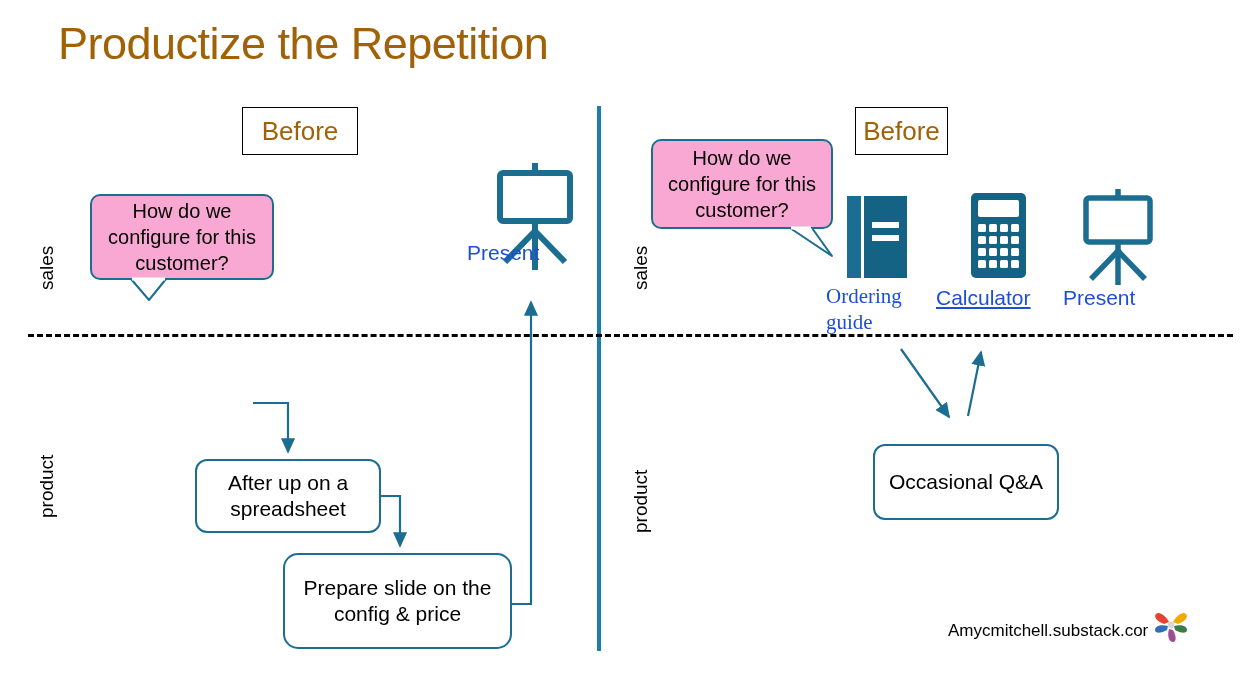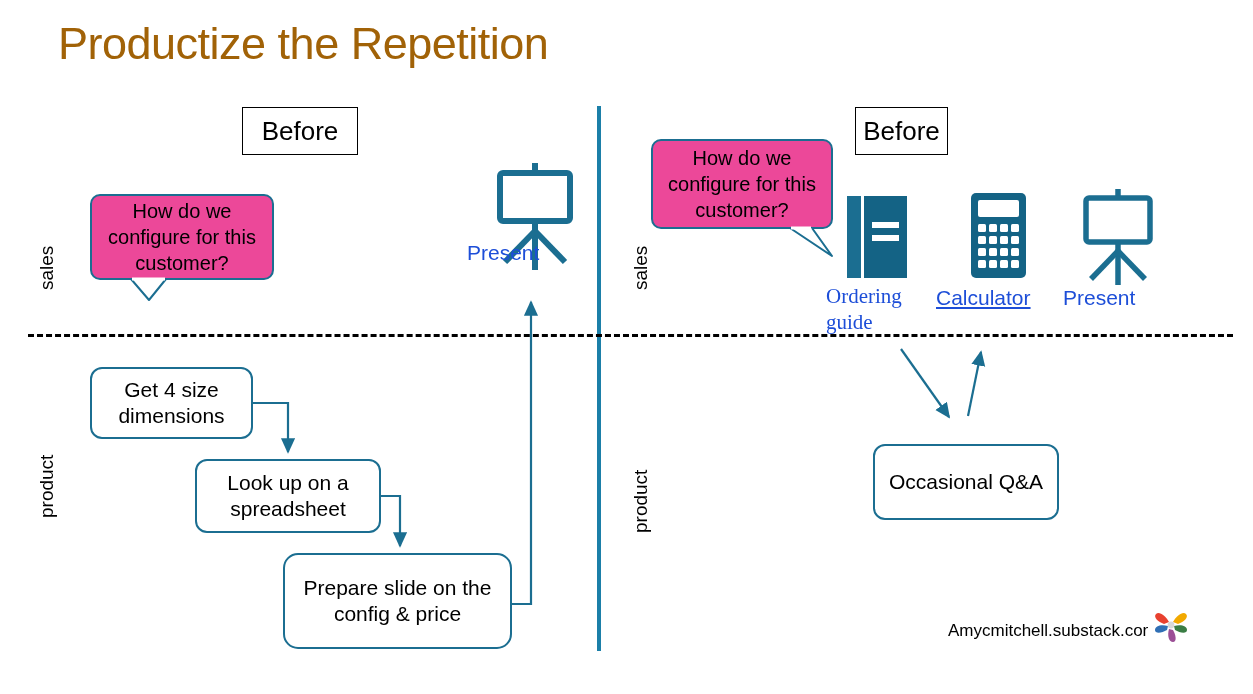--- a/index.html
+++ b/index.html
@@ -29,21 +29,21 @@
     color: #a16207;
     letter-spacing: -0.5px;
     white-space: nowrap;
   }
 
   
   .section-box {
     border: 1.6px solid #000000;
     background: #ffffff;
     font-size: 26px;
-    color: #000000;
+    color: #a16207;
     display: flex;
     align-items: center;
     justify-content: center;
     padding: 3px 14px;
     box-sizing: border-box;
   }
   #before-box { left: 242px; top: 107px; width: 116px; height: 48px; }
   #after-box  { left: 855px; top: 107px; width: 93px;  height: 48px; }
 
   
@@ -92,21 +92,21 @@
   }
   #box-get-dims   { left: 90px;  top: 367px; width: 163px; height: 72px; }
   #box-lookup     { left: 195px; top: 459px; width: 186px; height: 74px; }
   #box-prepare    { left: 283px; top: 553px; width: 229px; height: 96px; border-radius: 15px; }
   #box-qa         { left: 873px; top: 424px; width: 186px; height: 76px; margin-top: 20px; }
 
   
   .bubble {
     border: 2px solid #1b6e91;
     border-radius: 10px;
-    background: #ec4899;
+    background: #f9a8d4;
     font-size: 20px;
     line-height: 1.3;
     color: #000000;
     text-align: center;
     box-sizing: border-box;
     display: flex;
     align-items: center;
     justify-content: center;
     padding: 4px 8px;
   }
@@ -168,22 +168,21 @@
     <g stroke="#1b6e91" fill="none" stroke-width="6">
       <line x1="535" y1="163" x2="535" y2="173"></line>
       <rect x="500" y="173" width="70" height="48" rx="3"></rect>
       <line x1="535" y1="221" x2="535" y2="270"></line>
       <line x1="535" y1="231" x2="505" y2="262"></line>
       <line x1="535" y1="231" x2="565" y2="262"></line>
     </g>
   </svg>
   <div class="abs icon-caption" id="caption-present-left">Present</div>
 
-  <div class="abs proc-box" id="box-get-dims">Get 4 size dimensions</div>
-  <div class="abs proc-box" id="box-lookup">Look up on a spreadsheet</div>
+  <div class="abs proc-box" id="box-lookup">After up on a spreadsheet</div>
   <div class="abs proc-box" id="box-prepare">Prepare slide on the config &amp; price</div>
 
   <svg class="overlay" width="1253" height="694">
     <defs>
       <marker id="arrowblue" markerWidth="9" markerHeight="9" refX="6.2" refY="3.2" orient="auto">
         <path d="M0,0 L7,3.2 L0,6.4 z" fill="#1b6e91"></path>
       </marker>
     </defs>
 
     <path d="M253,403 L288,403 L288,452" stroke="#1b6e91" stroke-width="2.2" fill="none" marker-end="url(#arrowblue)"></path>

